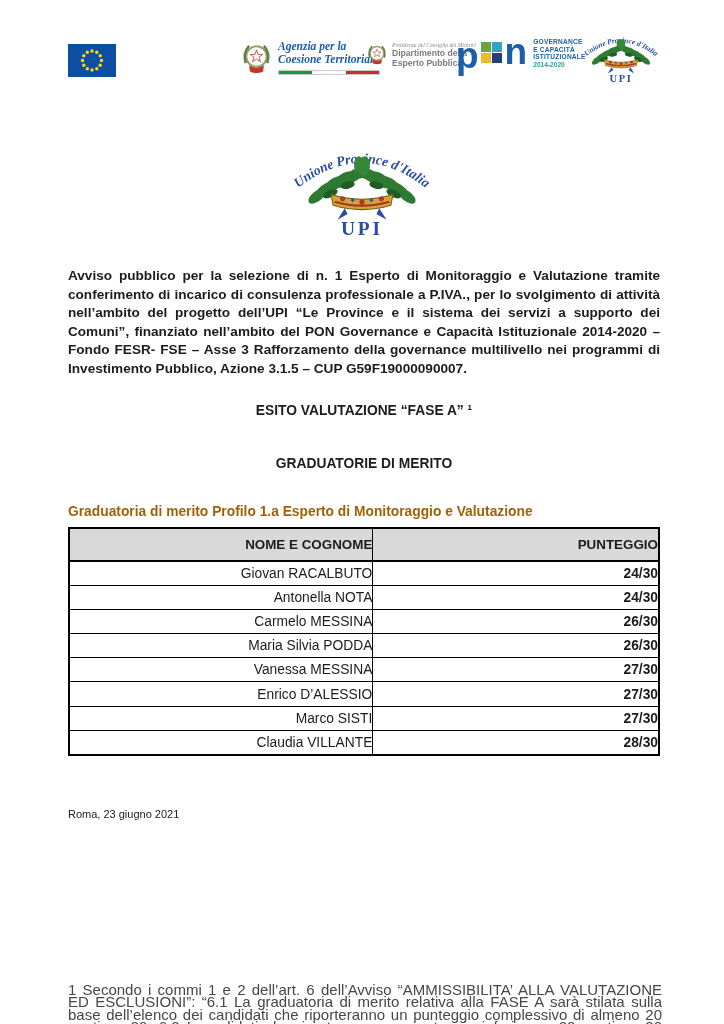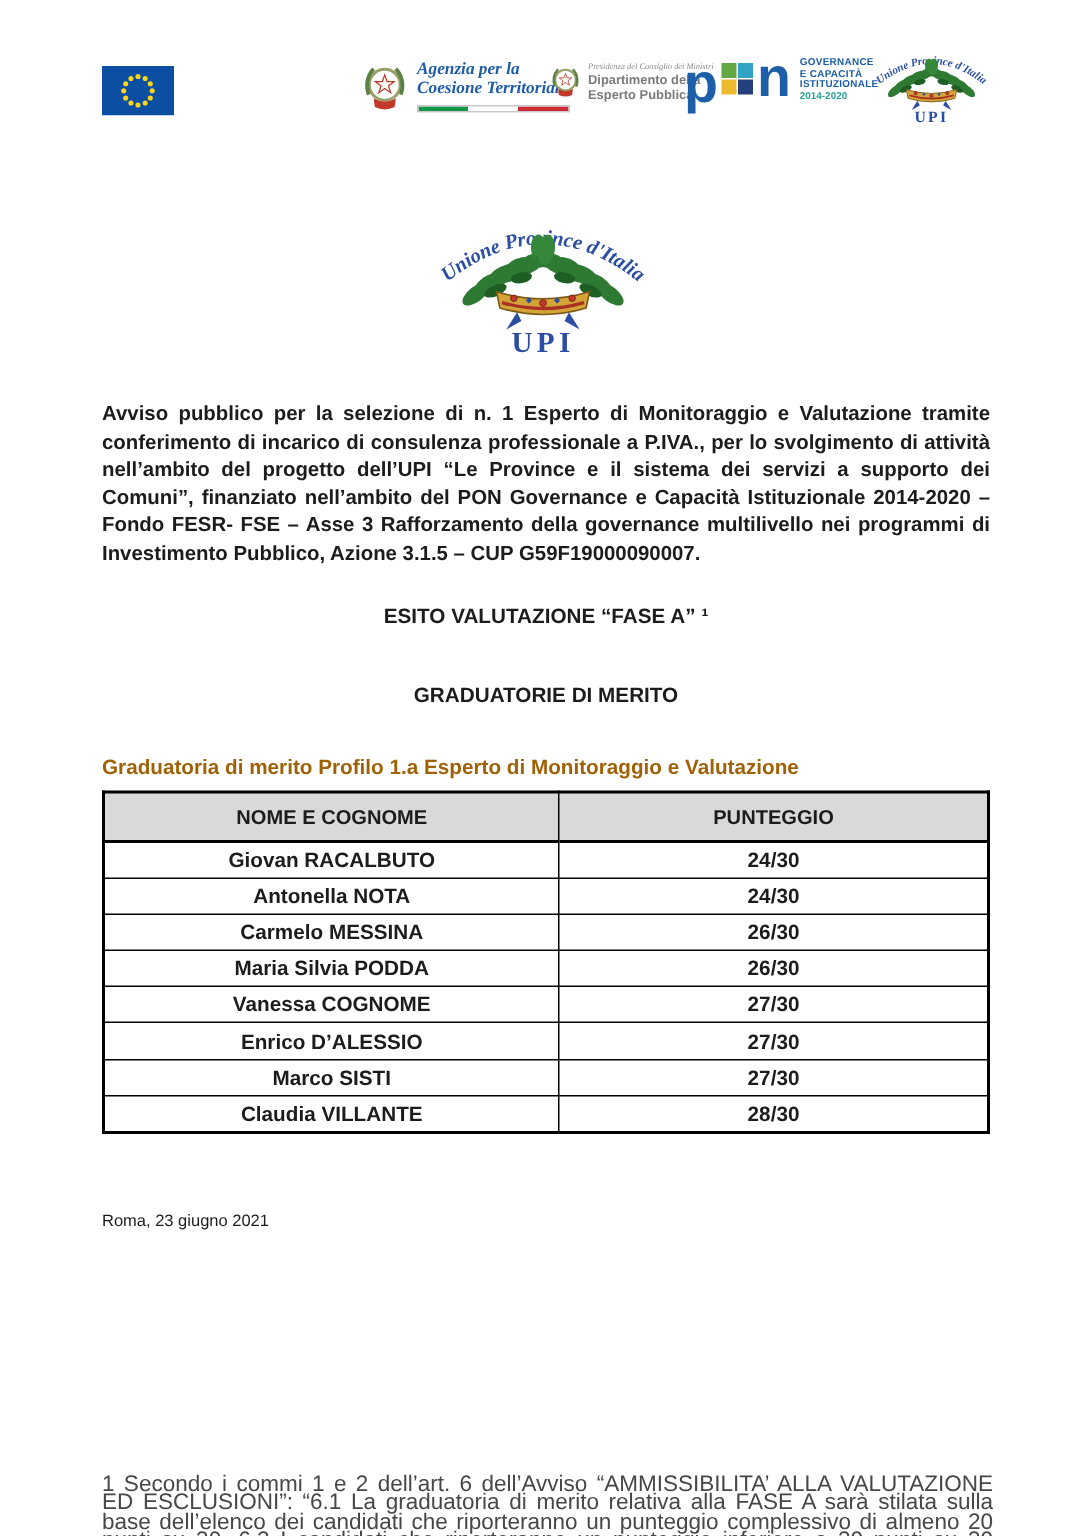--- a/index.html
+++ b/index.html
@@ -46,25 +46,25 @@
            font-size:13.6px; font-weight:bold; line-height:18.6px;
            text-align:justify; color:#1c1c1c; }
   .center-heading { position:absolute; left:68px; width:592px; text-align:center;
                     font-size:13.8px; font-weight:bold; color:#1c1c1c; }
   .heading-1 { top:403px; }
   .heading-2 { top:456px; }
   .table-title { position:absolute; left:68px; top:504px; font-size:13.8px; font-weight:bold; color:#a16207; }
 
   .merit-table { position:absolute; left:68px; top:527px; width:592px;
                  border-collapse:collapse; table-layout:fixed; border:2px solid #000; }
-  .merit-table th, .merit-table td { border:1px solid #000; text-align:center; vertical-align:middle;margin-top:20px; }
+  .merit-table th, .merit-table td { border:1px solid #000; text-align:right; vertical-align:middle;margin-top:20px; }
   .merit-table col.c-name { width:51.5%; }
   .merit-table thead th { background:#D9D9D9; height:33px; font-size:13.4px; font-weight:bold;
                           border-bottom:2px solid #000; color:#1c1c1c; }
-  .merit-table tbody td { height:24.2px; font-size:13.8px; color:#1c1c1c;font-weight:bold; }
+  .merit-table tbody td { height:24.2px; font-size:13.8px; color:#1c1c1c; }
   .score-cell { font-weight:bold; }
 
   .date-line { position:absolute; left:68px; top:808px; font-size:11px; color:#1c1c1c; }
 
   .footnote { position:absolute; left:68px; top:984px; width:594px;
               font-size:15px; line-height:12.4px; text-align:justify; color:#474747; }
 </style>
 </head>
 <body>
 
@@ -242,21 +242,21 @@
       <td class="name-cell">Carmelo MESSINA</td>
       <td class="score-cell">26/30</td>
     </tr>
 
     <tr>
       <td class="name-cell">Maria Silvia PODDA</td>
       <td class="score-cell">26/30</td>
     </tr>
 
     <tr>
-      <td class="name-cell">Vanessa COGNOME</td>
+      <td class="name-cell">Vanessa MESSINA</td>
       <td class="score-cell">27/30</td>
     </tr>
 
     <tr>
       <td class="name-cell">Enrico D’ALESSIO</td>
       <td class="score-cell">27/30</td>
     </tr>
 
     <tr>
       <td class="name-cell">Marco SISTI</td>

